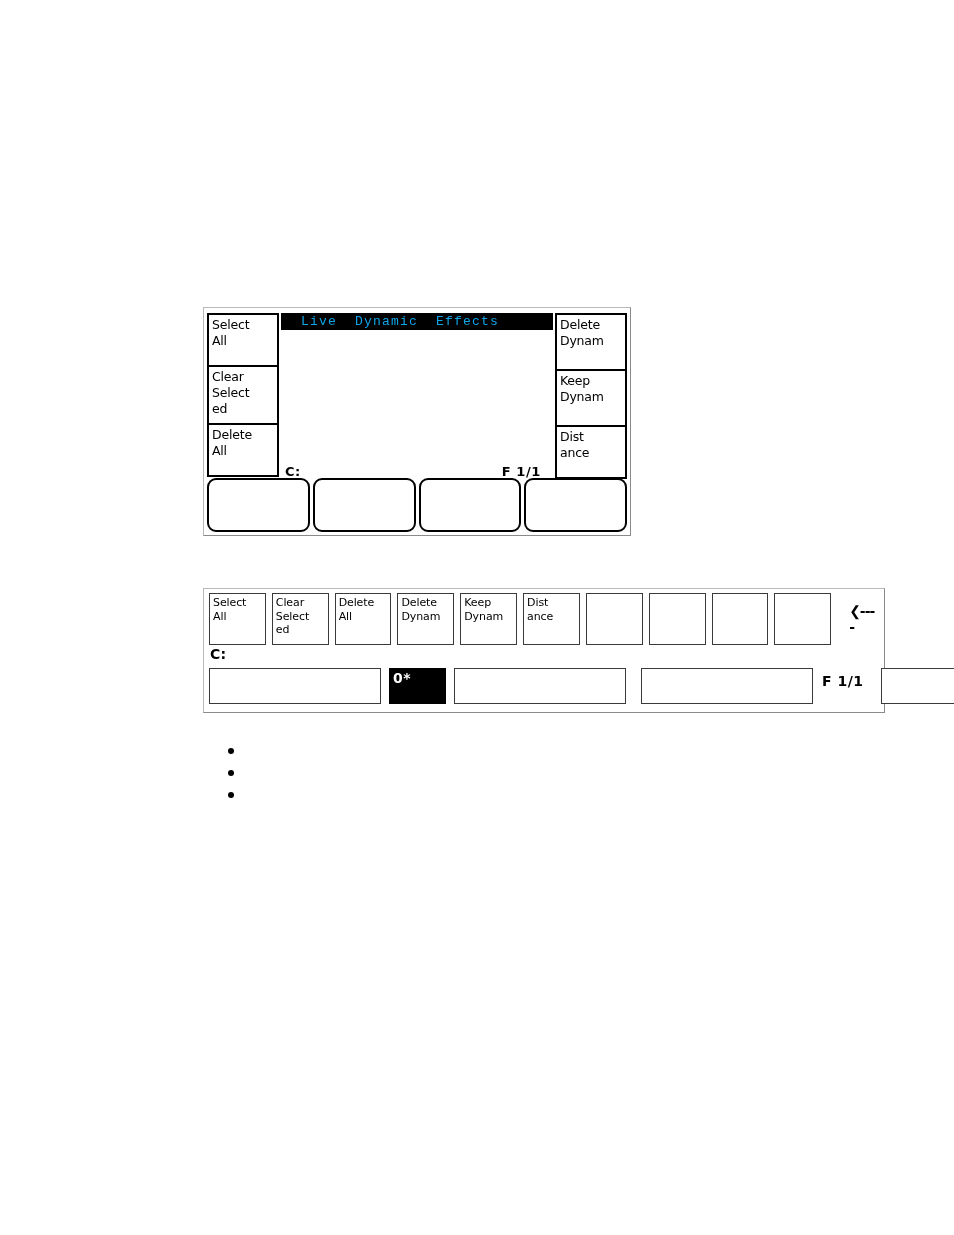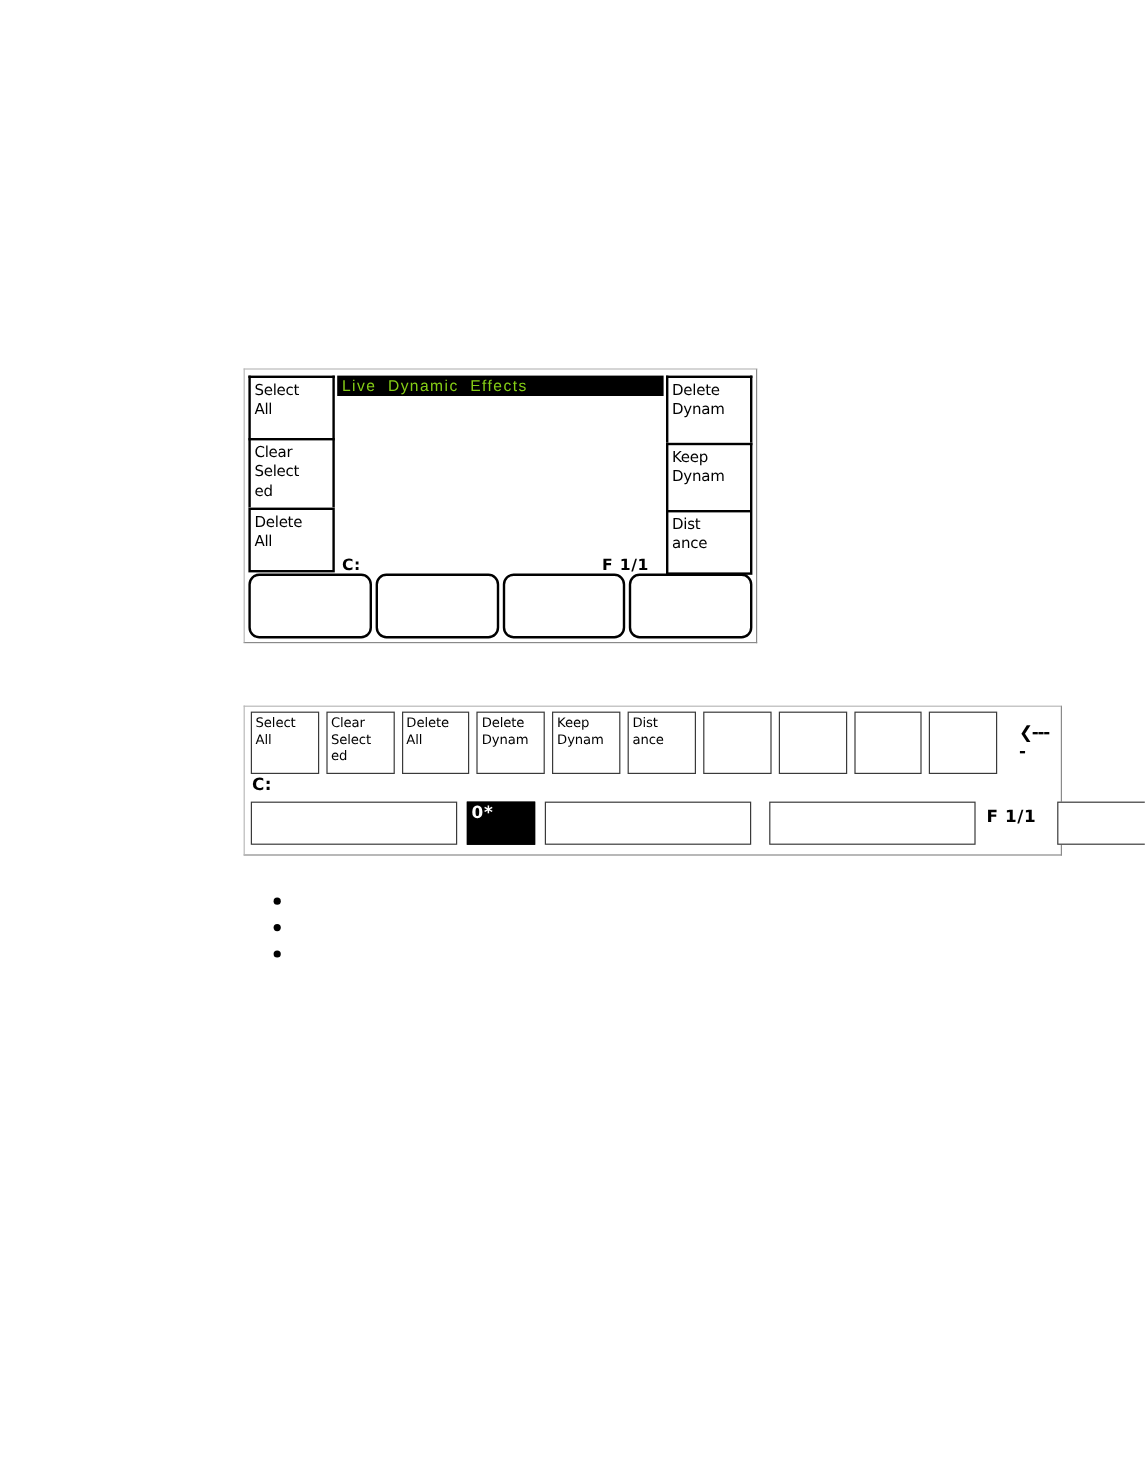--- a/index.html
+++ b/index.html
@@ -79,26 +79,26 @@
   .lcd-center {
     position: absolute;
     left: 74px;
     right: 74px;
     top: 2px;
     height: 166px;
     box-sizing: border-box;
   }
   .lcd-title {
     background: #000000;
-    color: #84cc16;
-    font-family: Liberation Sans, sans-serif;
+    color: #0ea5e9;
+    font-family: Liberation Mono, monospace;
     font-size: 13px;
     line-height: 17px;
     height: 17px;
-    padding: 0 0 0 4px;
+    padding: 0 0 0 20px;
     letter-spacing: 1.2px;
     white-space: pre;
   }
   .lcd-status {
     position: absolute;
     left: 4px;
     bottom: 0px;
     font-family: "DejaVu Sans", sans-serif;
     font-size: 13px;
     font-weight: bold;

